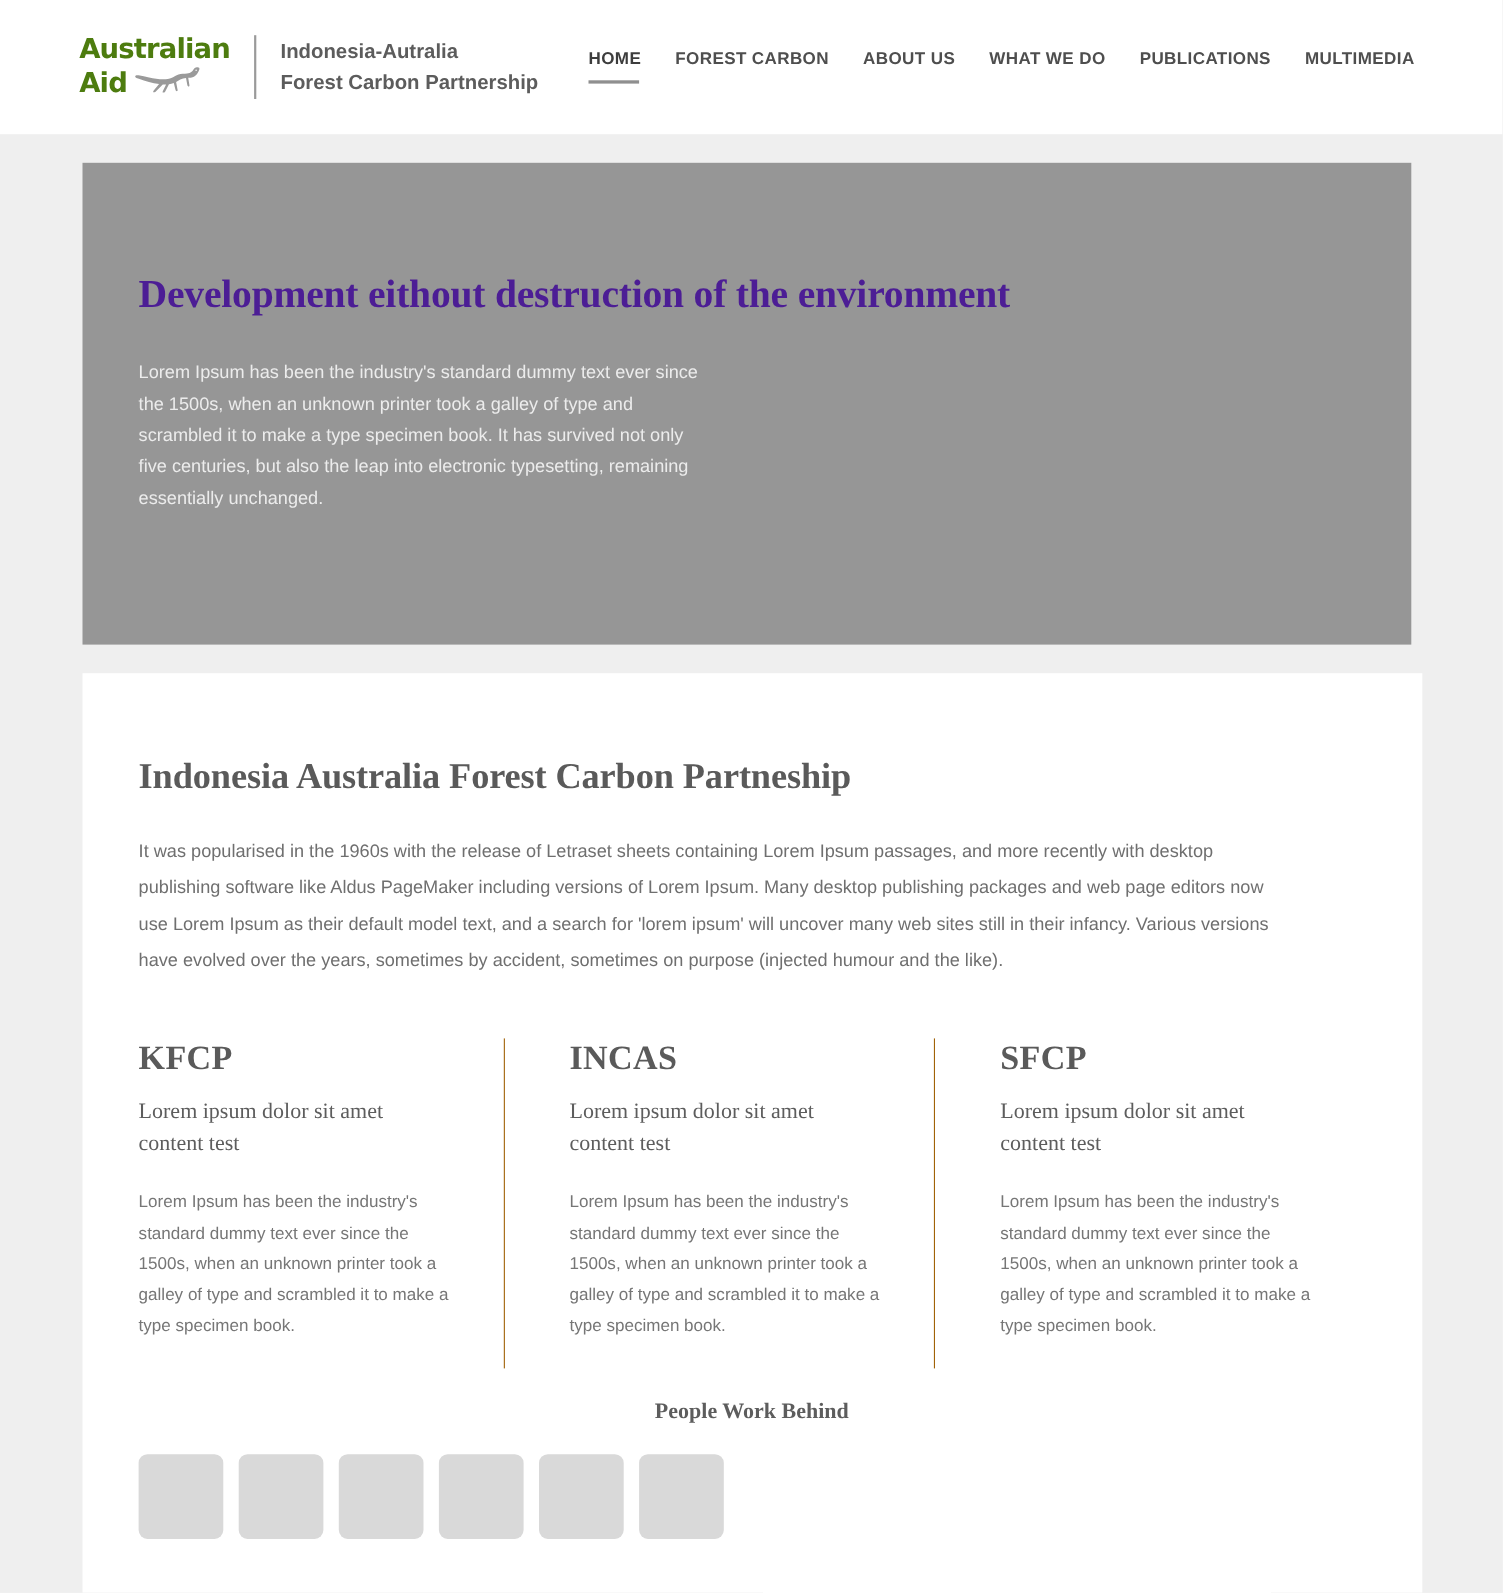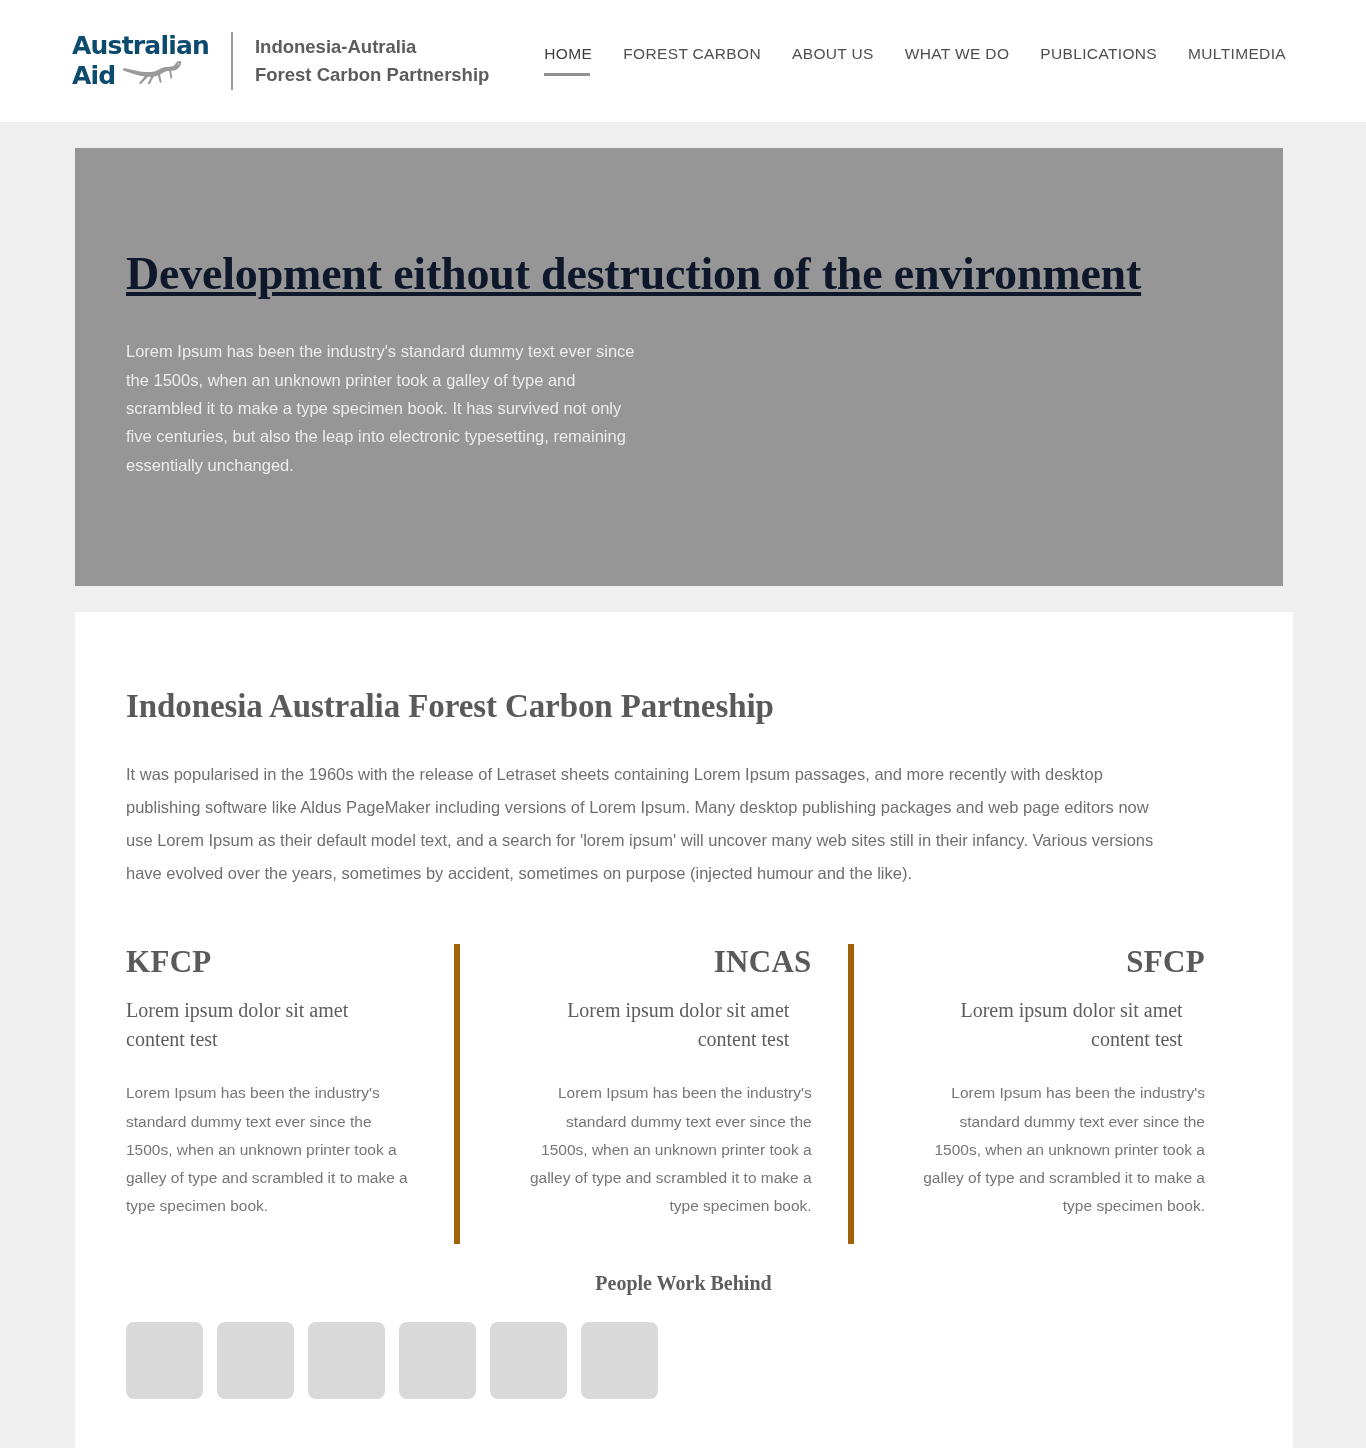--- a/index.html
+++ b/index.html
@@ -30,21 +30,21 @@
     flex-direction: column;
     justify-content: center;
     line-height: 0.98;
     padding-right: 16px;
   }
   .logo-line {
     font-family: "DejaVu Sans", sans-serif;
     font-weight: bold;
     font-size: 25px;
     letter-spacing: -0.8px;
-    color: #0c4a6e;
+    color: #4d7c0f;
     white-space: nowrap;
   }
   .logo-row2 { display: flex; align-items: flex-end; gap: 7px; }
 
   .kangaroo { display: block; margin-bottom: 1px; }
 
   .brand-divider {
     width: 2px;
     height: 58px;
     background: #9a9a9a;
@@ -70,45 +70,45 @@
   }
   .nav-item {
     position: relative;
     font-size: 15.5px;
     letter-spacing: 0.35px;
     color: #4e4e4e;
     text-decoration: none;
     padding-bottom: 13px;
     white-space: nowrap;
     cursor: pointer;
+    font-weight: bold;
   }
   .nav-item.active { color: #3d3d3d; }
   .nav-item.active::after {
     content: "";
     position: absolute;
     left: 0; right: 2px;
     bottom: 0;
     height: 3px;
     background: #8f8f8f;
   }
 
   .hero {
     margin: 26px 83px 0 75px;
     background: #969696;
     height: 438px;
     padding: 98px 0 0 51px;
   }
   .hero-title {
     font-family: "Liberation Serif", serif;
     font-weight: bold;
-    font-size: 46px;
+    font-size: 36px;
     line-height: 1.2;
-    color: #0f172a;
+    color: #4c1d95;
     letter-spacing: -0.2px;
-    text-decoration: underline;
   }
   .hero-text {
     margin-top: 36px;
     max-width: 525px;
     font-size: 16.5px;
     line-height: 1.72;
     color: #ececec;
   }
 
   
@@ -140,23 +140,22 @@
   .columns {
     display: flex;
     margin-top: 54px;
   }
   .col {
     flex: 1 1 0;
     padding-right: 36px;
     padding-left: 0;
   }
   .col + .col {
-    border-left: 6px solid #a16207;
+    border-left: 1px solid #a16207;
     padding-left: 59px;
-    text-align: right;
   }
   .col-title {
     font-family: "Liberation Serif", serif;
     font-weight: bold;
     font-size: 31px;
     color: #5a5a5a;
     letter-spacing: 0.3px;
   }
   .col-subtitle {
     font-family: "Liberation Serif", serif;

